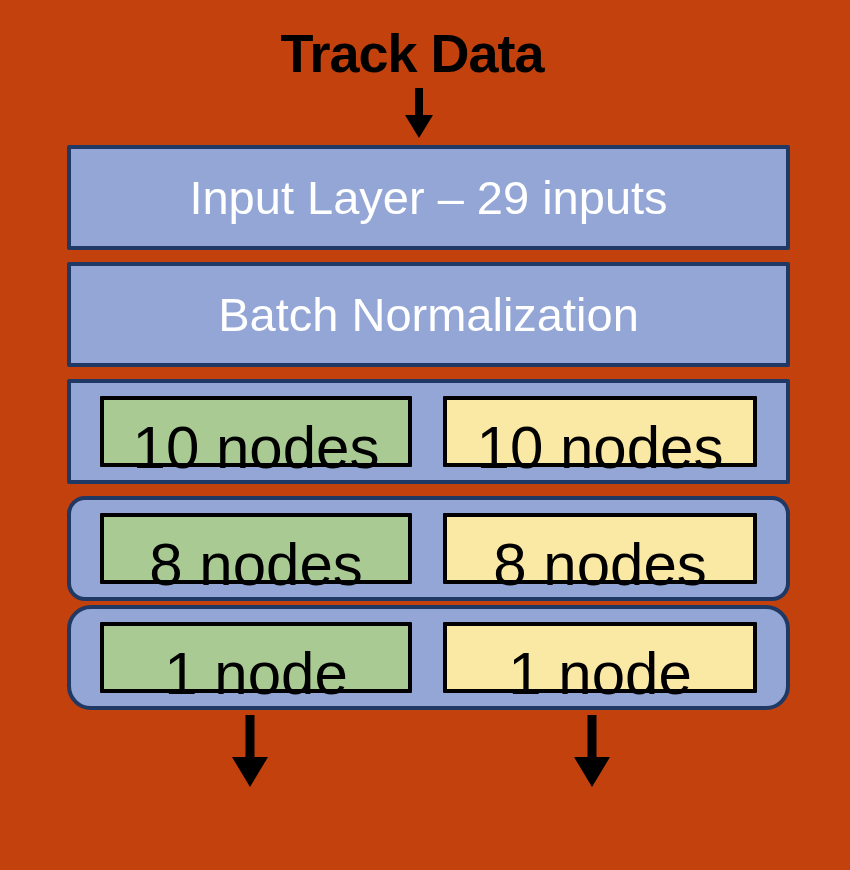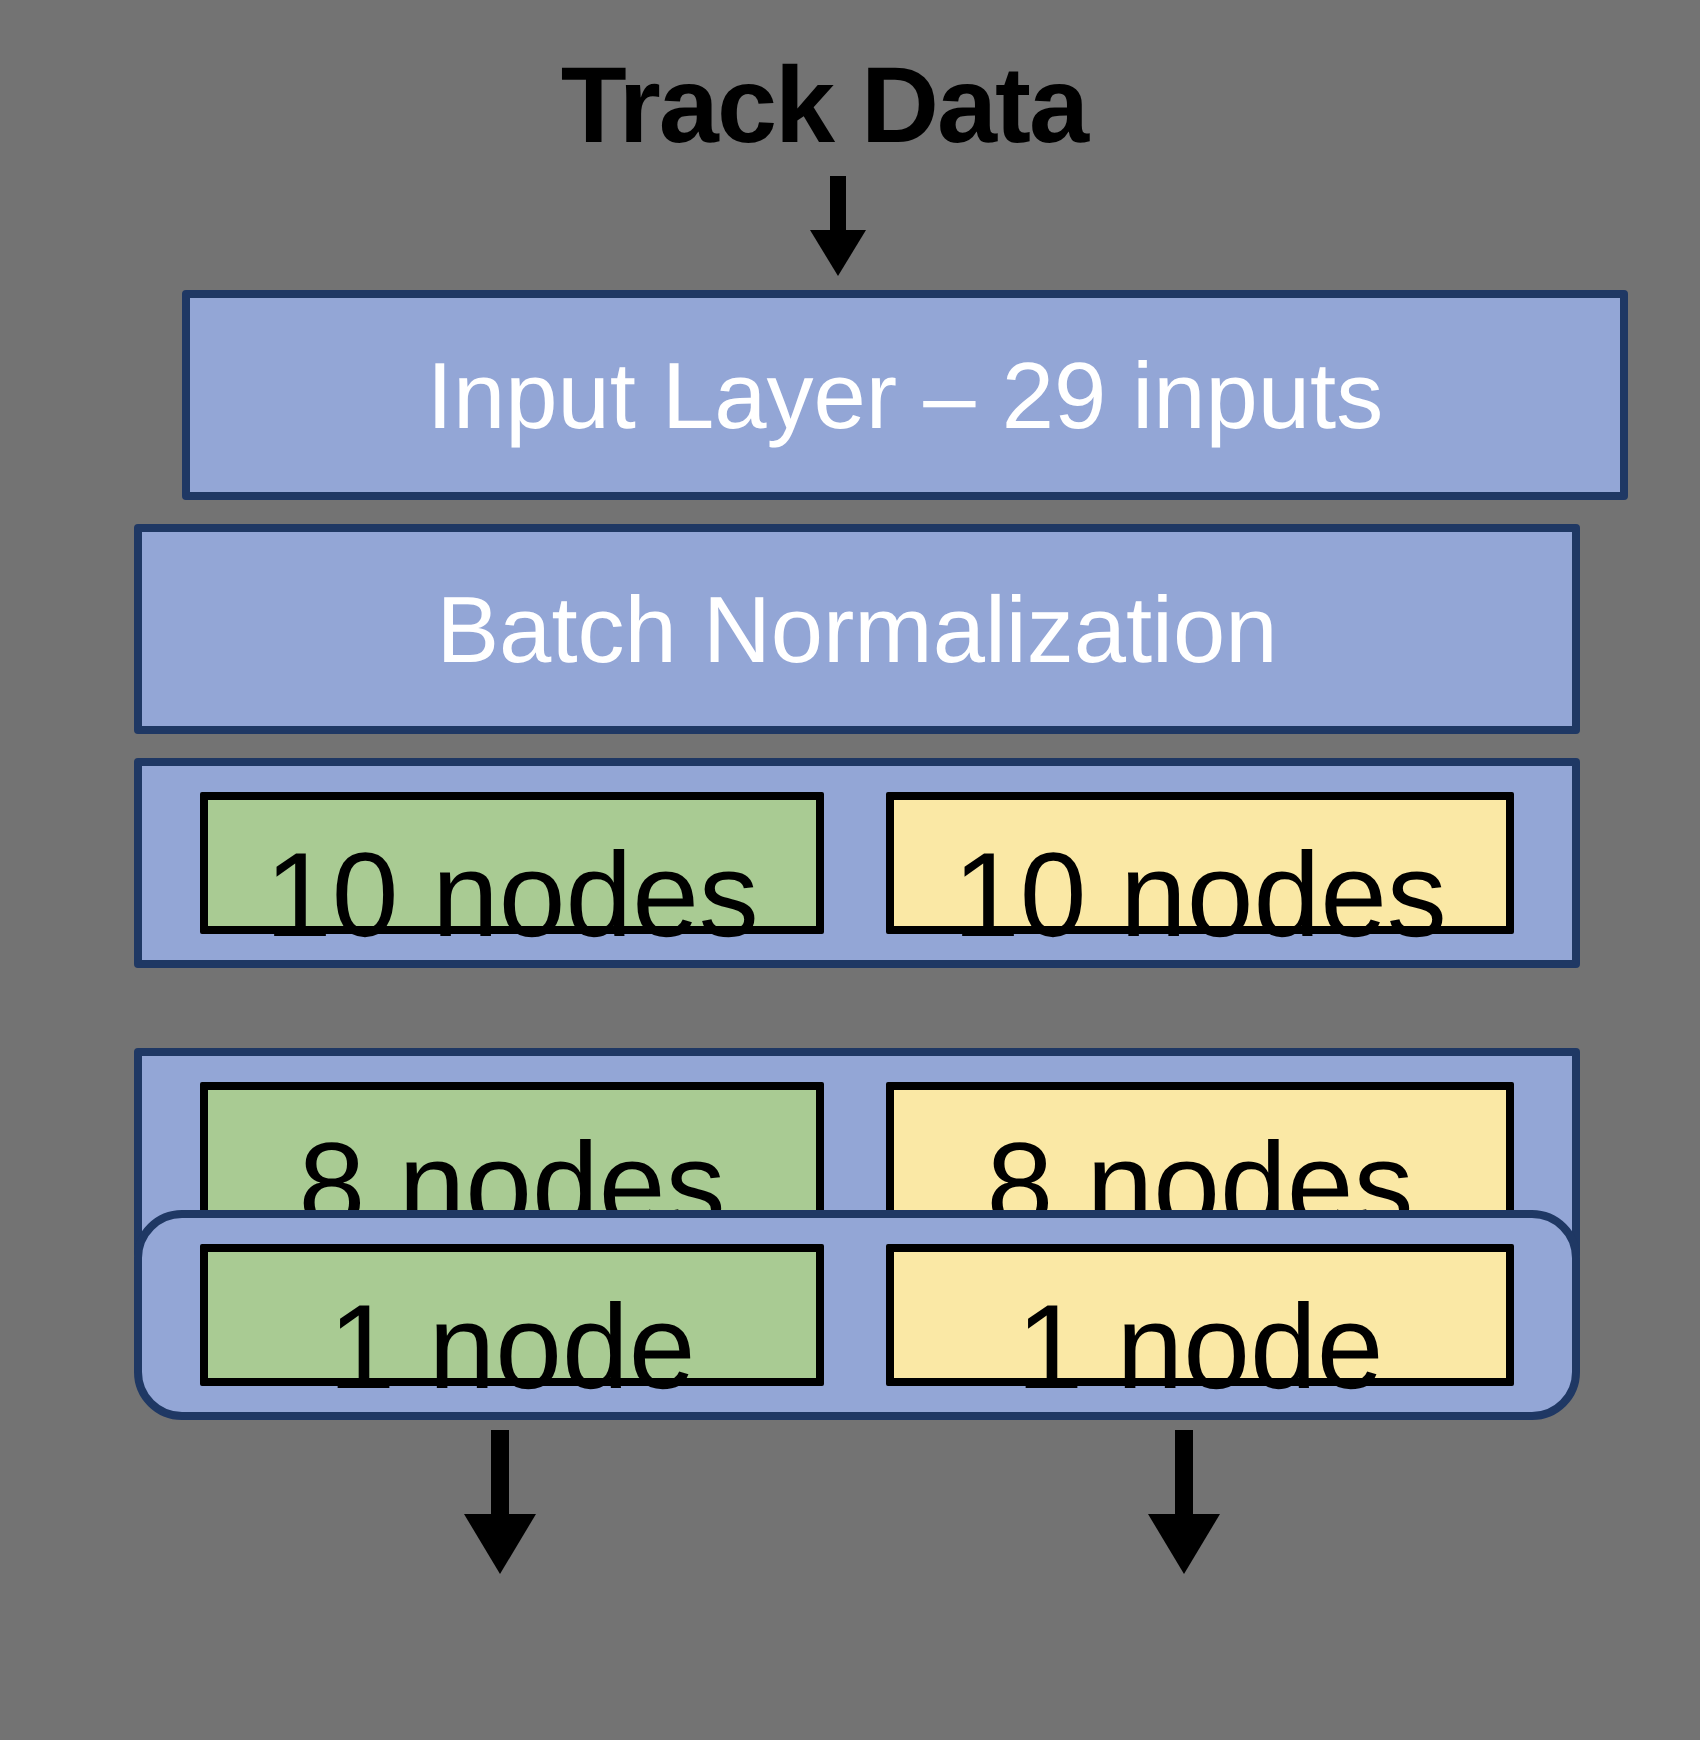--- a/index.html
+++ b/index.html
@@ -5,21 +5,21 @@
   html, body {
     margin: 0;
     padding: 0;
     background: #ffffff;
     font-family: "Liberation Sans", sans-serif;
   }
   .stage {
     position: relative;
     width: 850px;
     height: 870px;
-    background: #737373;
+    background: #c2410c;
     overflow: hidden;
     text-decoration: underline;
   }
   .title {
     position: absolute;
     top: 24px;
     left: 162px;
     width: 500px;
     text-align: center;
     font-size: 54px;
@@ -122,38 +122,38 @@
 
 <div class="stage">
 
   <div class="title">Track Data</div>
 
   <div class="arrow top-arrow">
     <div class="shaft"></div>
     <div class="head"></div>
   </div>
 
-  <div class="layer" style="top:145px;margin-left:24px;">
+  <div class="layer" style="top:145px;">
     <span class="layer-label">Input Layer – 29 inputs</span>
   </div>
 
   <div class="layer" style="top:262px;">
     <span class="layer-label">Batch Normalization</span>
   </div>
 
   <div class="layer" style="top:379px;">
     <div class="node node-green">
       <span class="node-label">10 nodes</span>
     </div>
     <div class="node node-yellow">
       <span class="node-label">10 nodes</span>
     </div>
   </div>
 
-  <div class="layer" style="top:524px;">
+  <div class="layer" style="top:496px;border-radius:18px;">
     <div class="node node-green">
       <span class="node-label">8 nodes</span>
     </div>
     <div class="node node-yellow">
       <span class="node-label">8 nodes</span>
     </div>
   </div>
 
   <div class="layer" style="top:605px;border-radius:24px;">
     <div class="node node-green">

